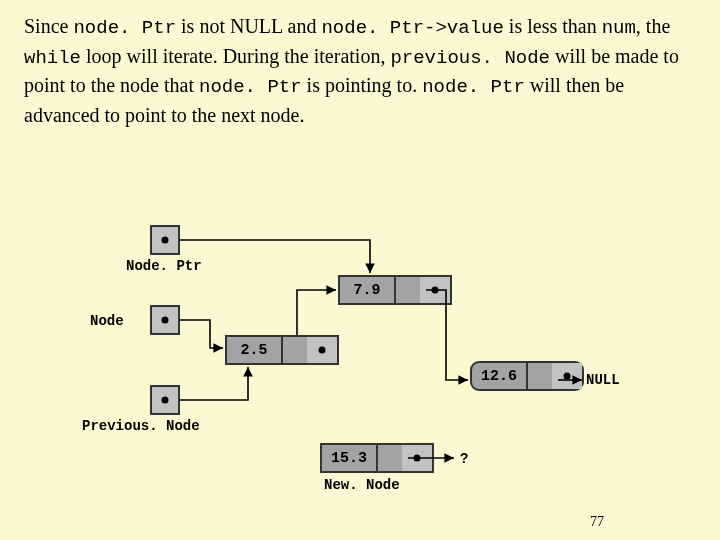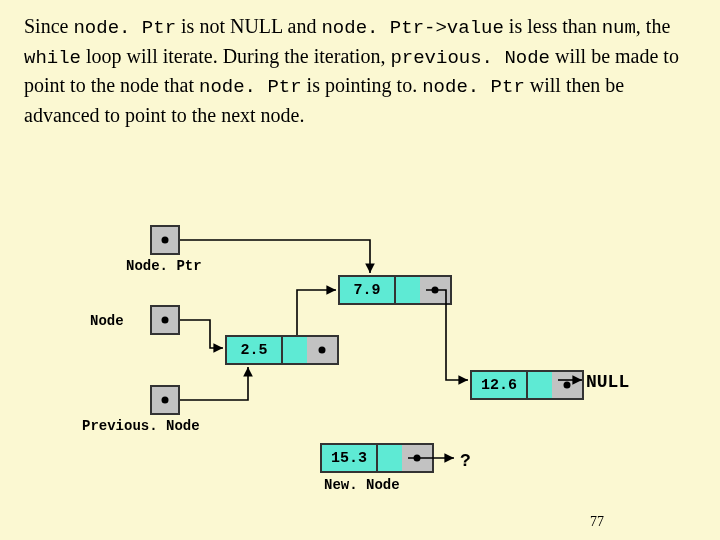--- a/index.html
+++ b/index.html
@@ -52,21 +52,21 @@
     border-radius: 50%;
     left: 50%;
     top: 50%;
     transform: translate(-50%, -50%);
   }
   .node {
     position: absolute;
     display: flex;
     border: 2px solid #333;
     height: 30px;
-    background: #5eead4;
+    background: #a3a3a3;
     box-sizing: border-box;
     gap: 24px;
   }
   .node .val {
     width: 56px;
     display: flex;
     align-items: center;
     justify-content: center;
     font-family: "Courier New", monospace;
     font-size: 15px;
@@ -93,21 +93,21 @@
     position: absolute;
     font-family: "Courier New", monospace;
     font-weight: bold;
     font-size: 14px;
     white-space: nowrap;
   }
   .null-label, .q-label {
     position: absolute;
     font-family: "Courier New", monospace;
     font-weight: bold;
-    font-size: 18px;
+    font-size: 14px;
   }
   svg.arrows {
     position: absolute;
     left: 0;
     top: 0;
     width: 560px;
     height: 280px;
     pointer-events: none;
   }
   .pagenum {
@@ -151,21 +151,21 @@
         </div>
     </div>
 
     <div class="node" style="left:258px; top:60px;">
       <div class="val">7.9</div>
       <div class="next">
           <span class="dot"></span>
         </div>
     </div>
 
-    <div class="node" style="left:390px; top:155px;">
+    <div class="node" style="left:390px; top:146px;border-radius:9px;">
       <div class="val">12.6</div>
       <div class="next">
           <span class="dot"></span>
         </div>
     </div>
 
     <div class="node" style="left:240px; top:228px;">
       <div class="val">15.3</div>
       <div class="next">
           <span class="dot"></span>

